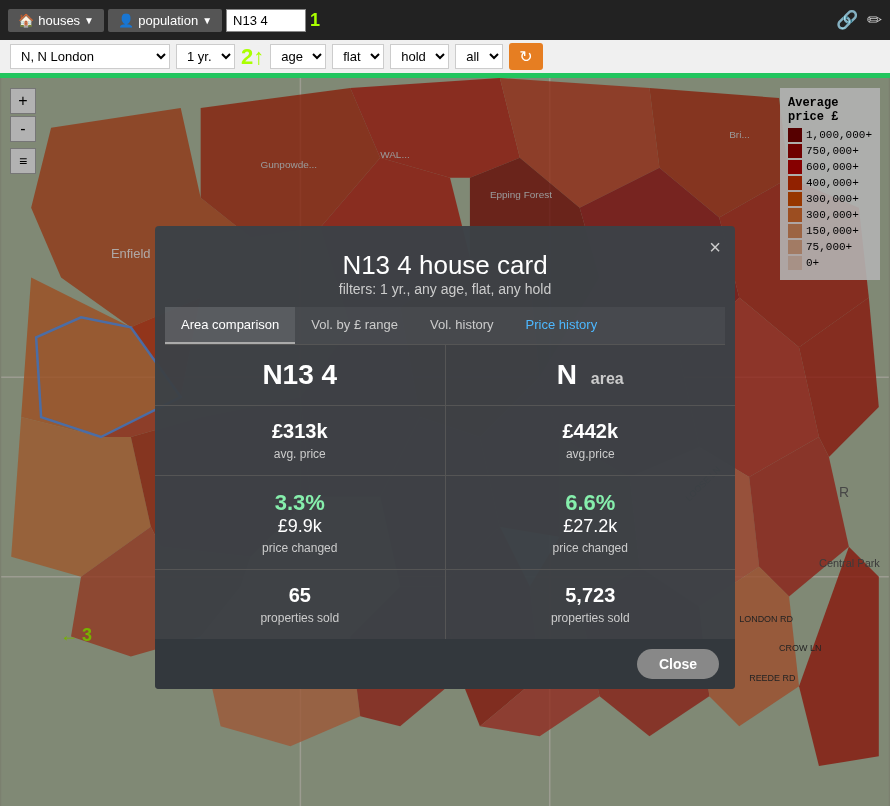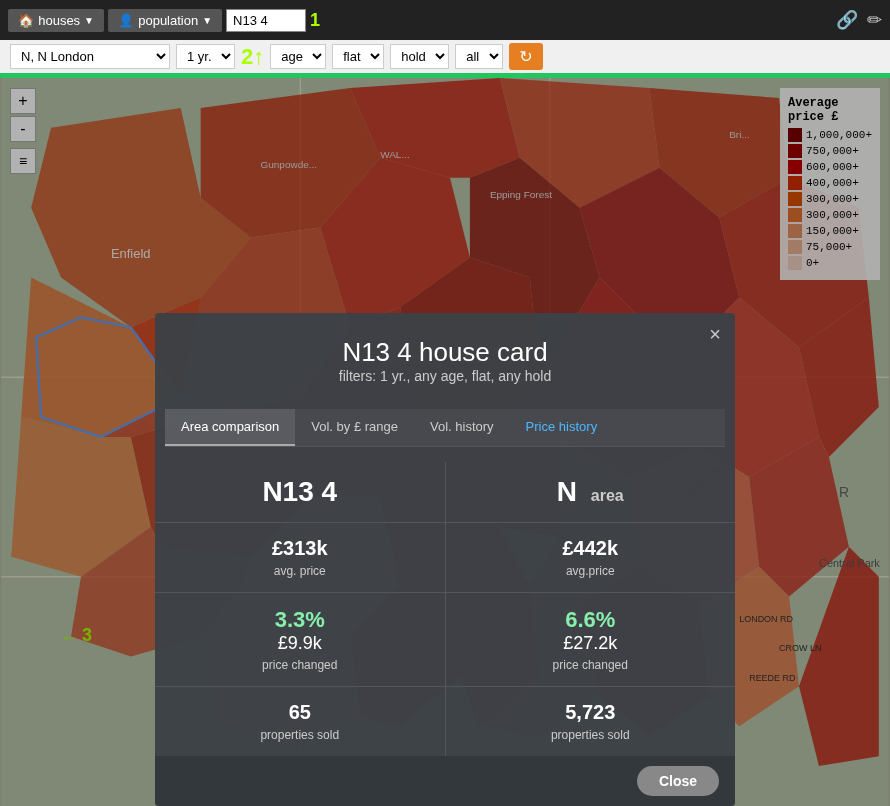--- a/index.html
+++ b/index.html
@@ -168,21 +168,21 @@
       z-index: 60;
     }
 
     
     .modal-overlay {
       position: absolute;
       top: 0; left: 0; right: 0; bottom: 0;
       background: rgba(0,0,0,0.3);
       z-index: 200;
       display: flex;
-      align-items: flex-end;
+      align-items: center;
       justify-content: center;
       padding-top: 30px;
     }
     .modal {
       background: rgba(60,65,70,0.97);
       color: #fff;
       width: 580px;
       border-radius: 4px;
       overflow: hidden;
       position: relative;
@@ -201,21 +201,21 @@
       color: #ccc;
       font-size: 20px;
       cursor: pointer;
     }
 
     
     .modal-tabs {
       display: flex;
       border-bottom: 1px solid #555;
       background: rgba(255,255,255,0.05);
-      margin: 15px 10px;
+      margin: 0 10px;
     }
     .tab {
       padding: 10px 16px;
       font-size: 13px;
       cursor: pointer;
       color: #ccc;
       border-bottom: 2px solid transparent;
     }
     .tab.active { color: #fff; border-bottom: 2px solid #aaa; background: rgba(255,255,255,0.1); }
     .tab.highlight { color: #4db8ff; }

